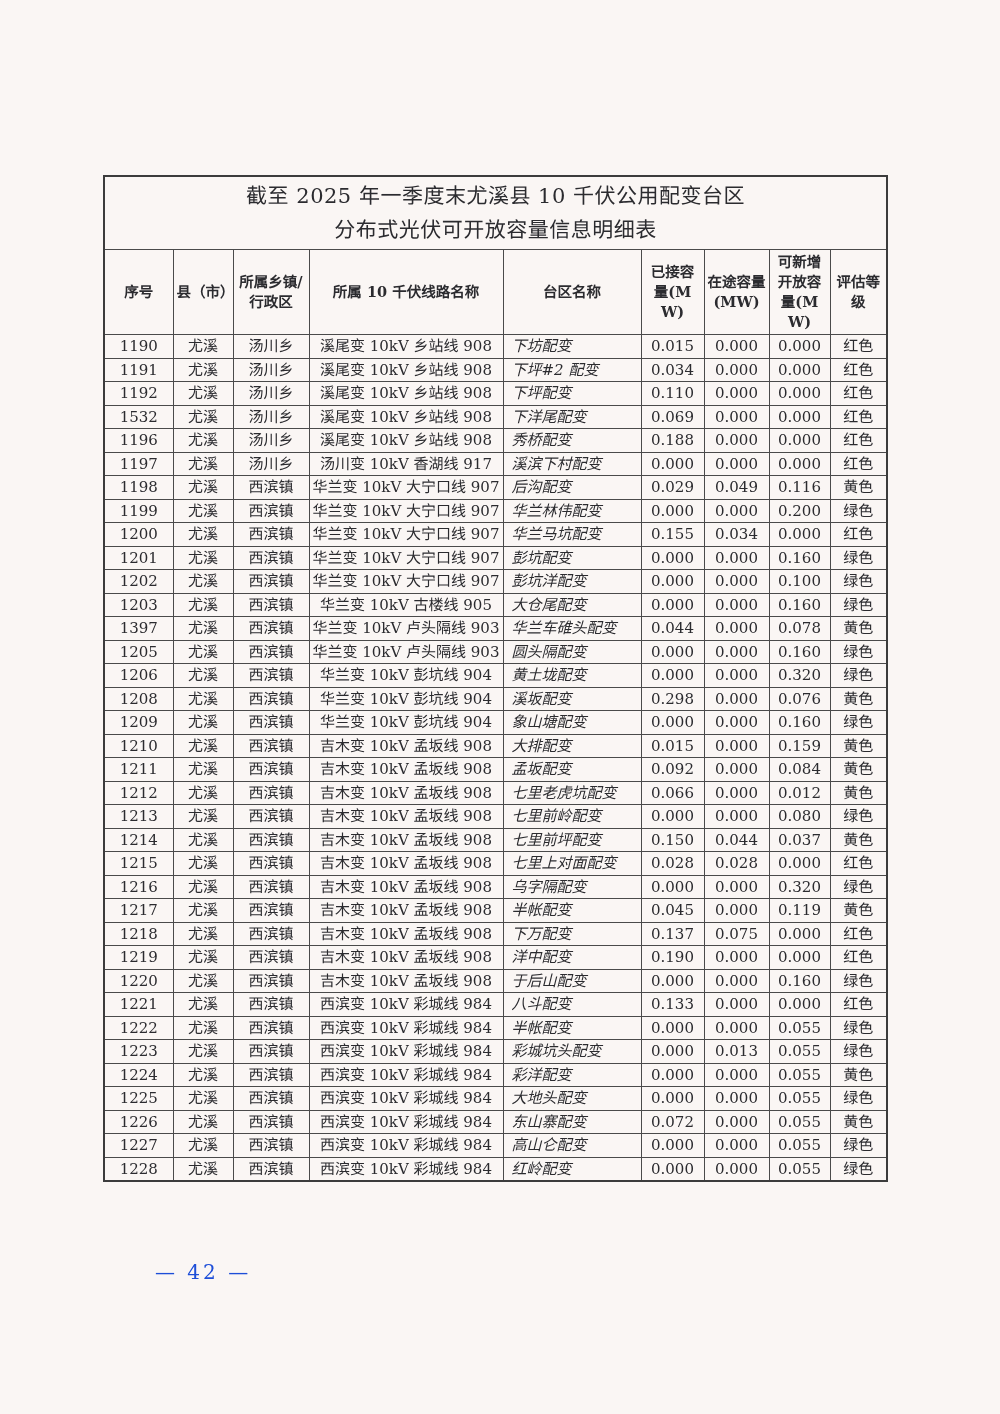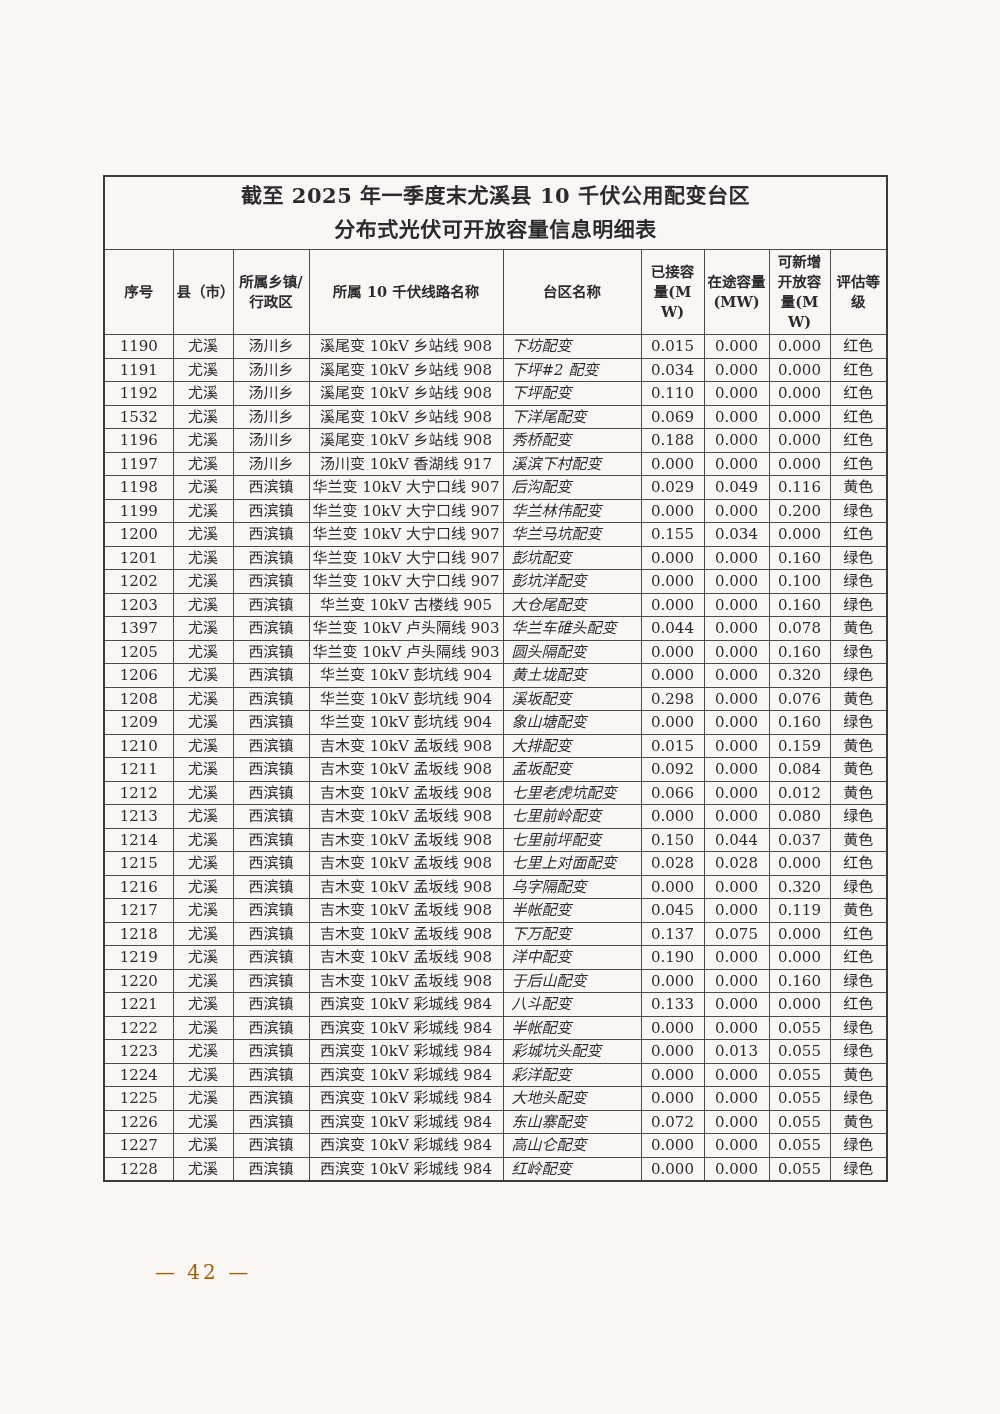--- a/index.html
+++ b/index.html
@@ -33,21 +33,21 @@
     box-sizing: border-box;
     color: #2b2b2f;
   }
   .title-cell {
     height: 73px;
     text-align: center;
     vertical-align: middle;
     padding: 2px 0;
   }
   .title-line {
-    font-weight: bold;
+    font-weight: normal;
     font-size: 21px;
     line-height: 34px;
     letter-spacing: 0.5px;
     white-space: nowrap;
   }
   .hcell {
     font-weight: bold;
     font-size: 14.5px;
     line-height: 1.38;
     height: 55px;
@@ -69,21 +69,21 @@
   .dcell.col4 {
     text-align: left;
     padding-left: 8px;
     font-style: italic;
   }
   .page-number {
     position: absolute;
     left: 155px;
     top: 1260px;
     font-size: 20px;
-    color: #a16207;
+    color: #1d4ed8;
     letter-spacing: 3px;
     white-space: nowrap;
   }
 </style>
 </head>
 <body>
 
 <div class="page">
 
   <table class="doc-table">

